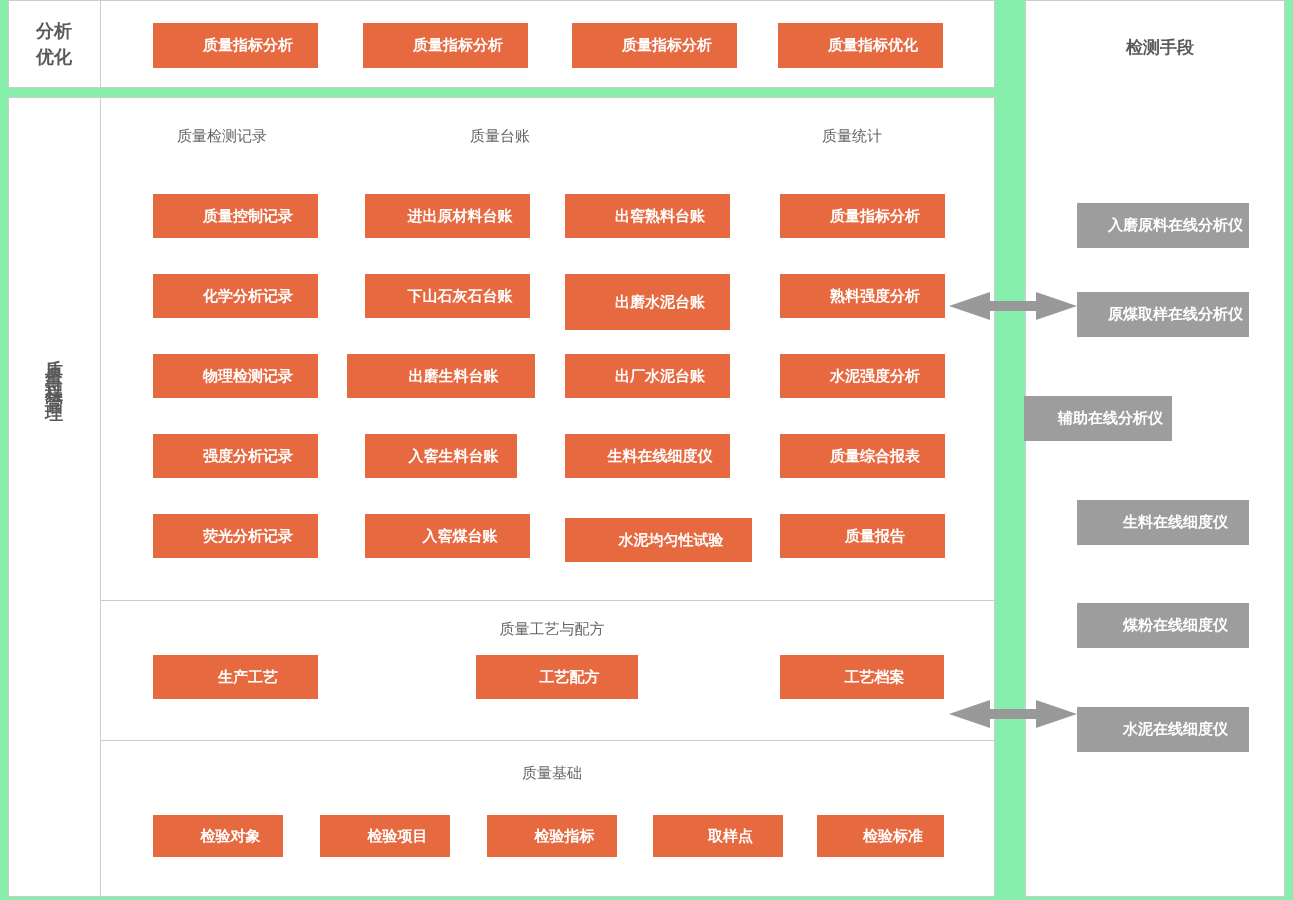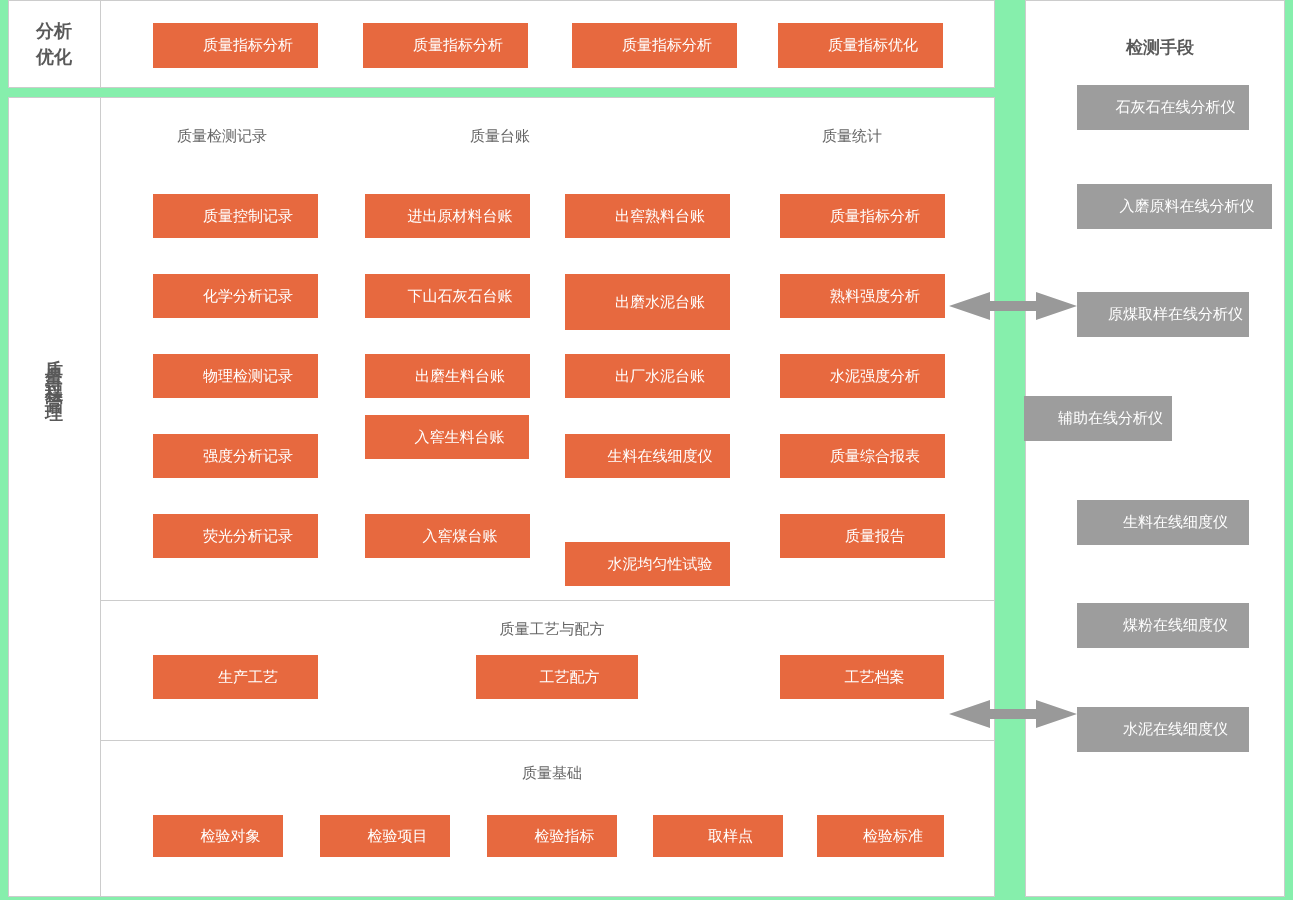--- a/index.html
+++ b/index.html
@@ -2,21 +2,21 @@
 <html><head>
 <meta charset="utf-8">
 <style>
   html,body{margin:0;padding:0;background:#fff;}
   body{font-family:"Liberation Sans","DejaVu Sans",sans-serif;}
   .canvas{position:relative;width:1293px;height:900px;background:#86efac;overflow:hidden;}
   .panel{position:absolute;border:1px solid #ccc;background:#fff;box-sizing:border-box;}
   .vline{position:absolute;width:0;border-left:1px solid #ccc;}
   .hline{position:absolute;height:0;border-top:1px solid #ccc;}
   .btn{position:absolute;display:flex;align-items:center;justify-content:center;
-       background:#E7693F;color:#fff;font-size:15px;font-weight:normal;
+       background:#E7693F;color:#fff;font-size:15px;font-weight:bold;
        box-sizing:border-box;white-space:nowrap;padding-left:25px;}
   .btn.gray{background:#9D9D9D;}
   .hdr{position:absolute;color:#666;font-size:15px;transform:translateX(-50%);
        white-space:nowrap;line-height:16px;}
   .side-label{position:absolute;color:#595959;font-size:18px;font-weight:bold;
        display:flex;flex-direction:column;align-items:center;justify-content:center;}
   .v-text{writing-mode:vertical-rl;text-orientation:upright;letter-spacing:9px;
        color:#595959;font-size:18px;font-weight:bold;}
   .sb-title{position:absolute;color:#595959;font-size:17px;font-weight:bold;
        transform:translateX(-50%);white-space:nowrap;}
@@ -52,29 +52,29 @@
   <span class="hdr" style="left:852px;top:128px">质量统计</span>
 
   <div class="btn" style="left:153px;top:194px;width:165px;height:44px">质量控制记录</div>
   <div class="btn" style="left:153px;top:274px;width:165px;height:44px">化学分析记录</div>
   <div class="btn" style="left:153px;top:354px;width:165px;height:44px">物理检测记录</div>
   <div class="btn" style="left:153px;top:434px;width:165px;height:44px">强度分析记录</div>
   <div class="btn" style="left:153px;top:514px;width:165px;height:44px">荧光分析记录</div>
 
   <div class="btn" style="left:365px;top:194px;width:165px;height:44px">进出原材料台账</div>
   <div class="btn" style="left:365px;top:274px;width:165px;height:44px">下山石灰石台账</div>
-  <div class="btn" style="left:365px;top:354px;width:165px;height:44px">出磨生料台账</div>
-  <div class="btn" style="left:365px;top:415px;width:164px;height:44px">入窖生料台账</div>
+  <div class="btn" style="left:347px;top:354px;width:188px;height:44px">出磨生料台账</div>
+  <div class="btn" style="left:365px;top:434px;width:152px;height:44px">入窖生料台账</div>
   <div class="btn" style="left:365px;top:514px;width:165px;height:44px">入窖煤台账</div>
 
   <div class="btn" style="left:565px;top:194px;width:165px;height:44px">出窖熟料台账</div>
   <div class="btn" style="left:565px;top:274px;width:165px;height:56px">出磨水泥台账</div>
   <div class="btn" style="left:565px;top:354px;width:165px;height:44px">出厂水泥台账</div>
   <div class="btn" style="left:565px;top:434px;width:165px;height:44px">生料在线细度仪</div>
-  <div class="btn" style="left:565px;top:542px;width:165px;height:44px">水泥均匀性试验</div>
+  <div class="btn" style="left:565px;top:518px;width:187px;height:44px">水泥均匀性试验</div>
 
   <div class="btn" style="left:780px;top:194px;width:165px;height:44px">质量指标分析</div>
   <div class="btn" style="left:780px;top:274px;width:165px;height:44px">熟料强度分析</div>
   <div class="btn" style="left:780px;top:354px;width:165px;height:44px">水泥强度分析</div>
   <div class="btn" style="left:780px;top:434px;width:165px;height:44px">质量综合报表</div>
   <div class="btn" style="left:780px;top:514px;width:165px;height:44px">质量报告</div>
 
   <span class="hdr" style="left:552px;top:621px">质量工艺与配方</span>
   <div class="btn" style="left:153px;top:655px;width:165px;height:44px">生产工艺</div>
   <div class="btn" style="left:476px;top:655px;width:162px;height:44px">工艺配方</div>
@@ -83,22 +83,21 @@
   <span class="hdr" style="left:552px;top:765px">质量基础</span>
   <div class="btn" style="left:153px;top:815px;width:130px;height:42px">检验对象</div>
   <div class="btn" style="left:320px;top:815px;width:130px;height:42px">检验项目</div>
   <div class="btn" style="left:487px;top:815px;width:130px;height:42px">检验指标</div>
   <div class="btn" style="left:653px;top:815px;width:130px;height:42px">取样点</div>
   <div class="btn" style="left:817px;top:815px;width:127px;height:42px">检验标准</div>
 
   <div class="panel" style="left:1025px;top:0;width:260px;height:897px"></div>
   <span class="sb-title" style="left:1160px;top:36px">检测手段</span>
 
-  <div class="btn gray" style="left:1077px;top:85px;width:172px;height:45px">石灰石在线分析仪</div>
-  <div class="btn gray" style="left:1077px;top:184px;width:195px;height:45px">入磨原料在线分析仪</div>
+  <div class="btn gray" style="left:1077px;top:203px;width:172px;height:45px">入磨原料在线分析仪</div>
   <div class="btn gray" style="left:1077px;top:292px;width:172px;height:45px">原煤取样在线分析仪</div>
   <div class="btn gray" style="left:1024px;top:396px;width:148px;height:45px">辅助在线分析仪</div>
   <div class="btn gray" style="left:1077px;top:500px;width:172px;height:45px">生料在线细度仪</div>
   <div class="btn gray" style="left:1077px;top:603px;width:172px;height:45px">煤粉在线细度仪</div>
   <div class="btn gray" style="left:1077px;top:707px;width:172px;height:45px">水泥在线细度仪</div>
 
   <svg class="arrow" style="left:948px;top:290px" width="130" height="32" viewBox="0 0 130 32">
     <polygon points="1,16 42,2 42,11 88,11 88,2 129,16 88,30 88,21 42,21 42,30" fill="#999999"></polygon>
   </svg>
   <svg class="arrow" style="left:948px;top:698px" width="130" height="32" viewBox="0 0 130 32">

